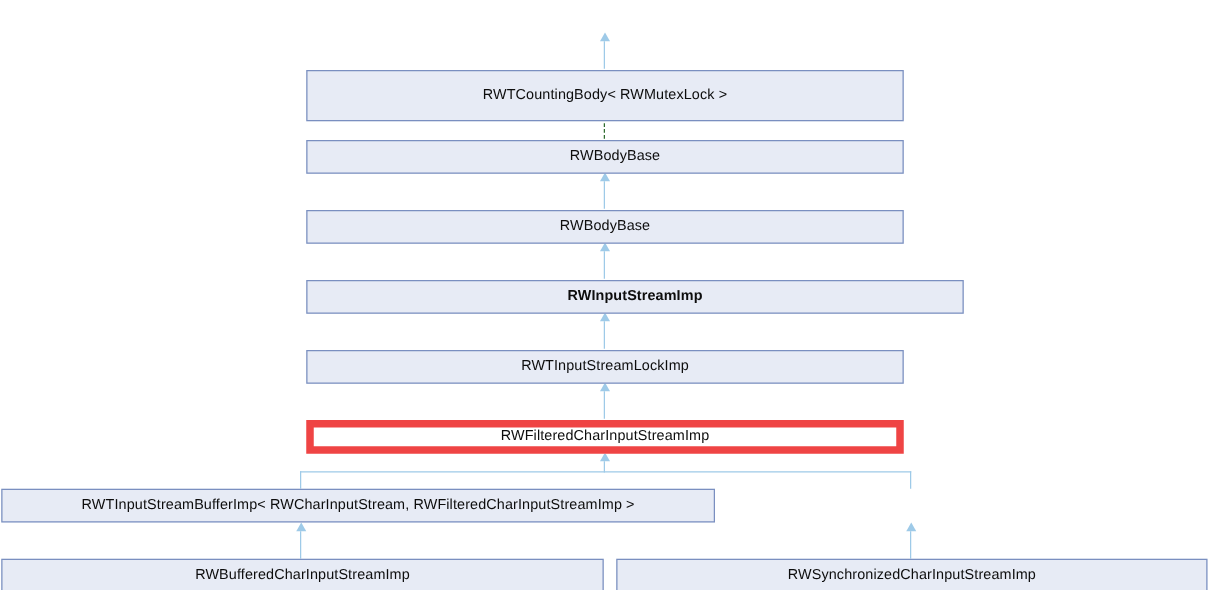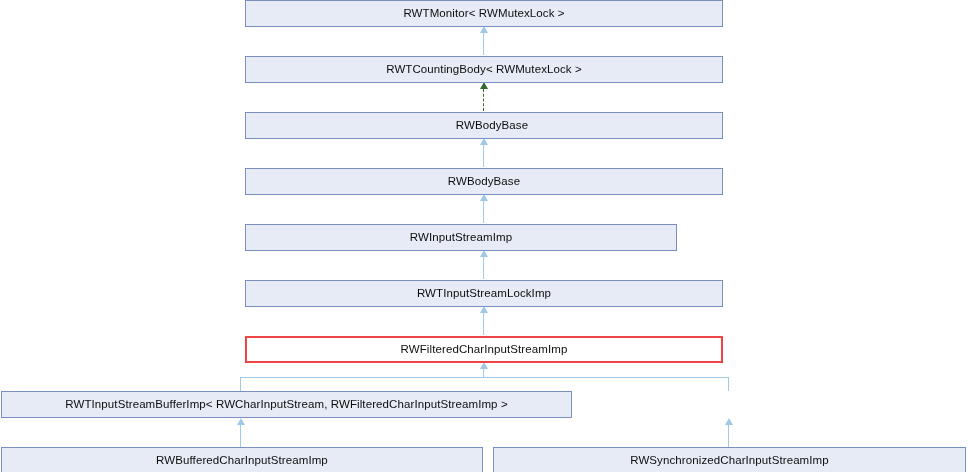--- a/index.html
+++ b/index.html
@@ -24,21 +24,21 @@
     align-items: center;
     justify-content: center;
     font-size: 11.5px;
     color: #0d0d0d;
     letter-spacing: 0.1px;
     white-space: nowrap;
     line-height: 1;
   }
   .node.current {
     background: #ffffff;
-    border: 2px solid #ef4444;
+    border: 6px solid #ef4444;
   }
   .edge-v {
     position: absolute;
     width: 1px;
     background: #9ecae8;
   }
   .edge-h {
     position: absolute;
     height: 1px;
     background: #9ecae8;
@@ -88,29 +88,28 @@
   <div class="edge-h" style="left:240px; top:377px; width:489px;"></div>
   <div class="edge-v" style="left:240px; top:377px; height:14px;"></div>
   <div class="edge-v" style="left:728px; top:377px; height:14px;"></div>
 
   <div class="edge-v" style="left:240px; top:425px; height:22px;"></div>
   <div class="arrow" style="left:237px; top:418px;"></div>
 
   <div class="edge-v" style="left:728px; top:425px; height:22px;"></div>
   <div class="arrow" style="left:725px; top:418px;"></div>
 
-  <div class="node" style="left:245px; top:0px; width:478px; height:27px;">RWTMonitor&lt; RWMutexLock &gt;</div>
 
-  <div class="node" style="left:245px; top:56px; width:478px; height:27px;">RWTCountingBody&lt; RWMutexLock &gt;</div>
+  <div class="node" style="left:245px; top:56px; width:478px; height:41px;">RWTCountingBody&lt; RWMutexLock &gt;</div>
 
   <div class="node" style="left:245px; top:112px; width:478px; height:27px;padding-left:16px;">RWBodyBase</div>
 
   <div class="node" style="left:245px; top:168px; width:478px; height:27px;">RWBodyBase</div>
 
-  <div class="node" style="left:245px; top:224px; width:432px; height:27px;">RWInputStreamImp</div>
+  <div class="node" style="left:245px; top:224px; width:526px; height:27px;font-weight:bold;">RWInputStreamImp</div>
 
   <div class="node" style="left:245px; top:280px; width:478px; height:27px;">RWTInputStreamLockImp</div>
 
   <div class="node current" style="left:245px; top:336px; width:478px; height:27px;">RWFilteredCharInputStreamImp</div>
 
   <div class="node" style="left:1px; top:391px; width:571px; height:27px;">RWTInputStreamBufferImp&lt; RWCharInputStream, RWFilteredCharInputStreamImp &gt;</div>
 
 
   <div class="node" style="left:1px; top:447px; width:482px; height:27px;">RWBufferedCharInputStreamImp</div>
 

